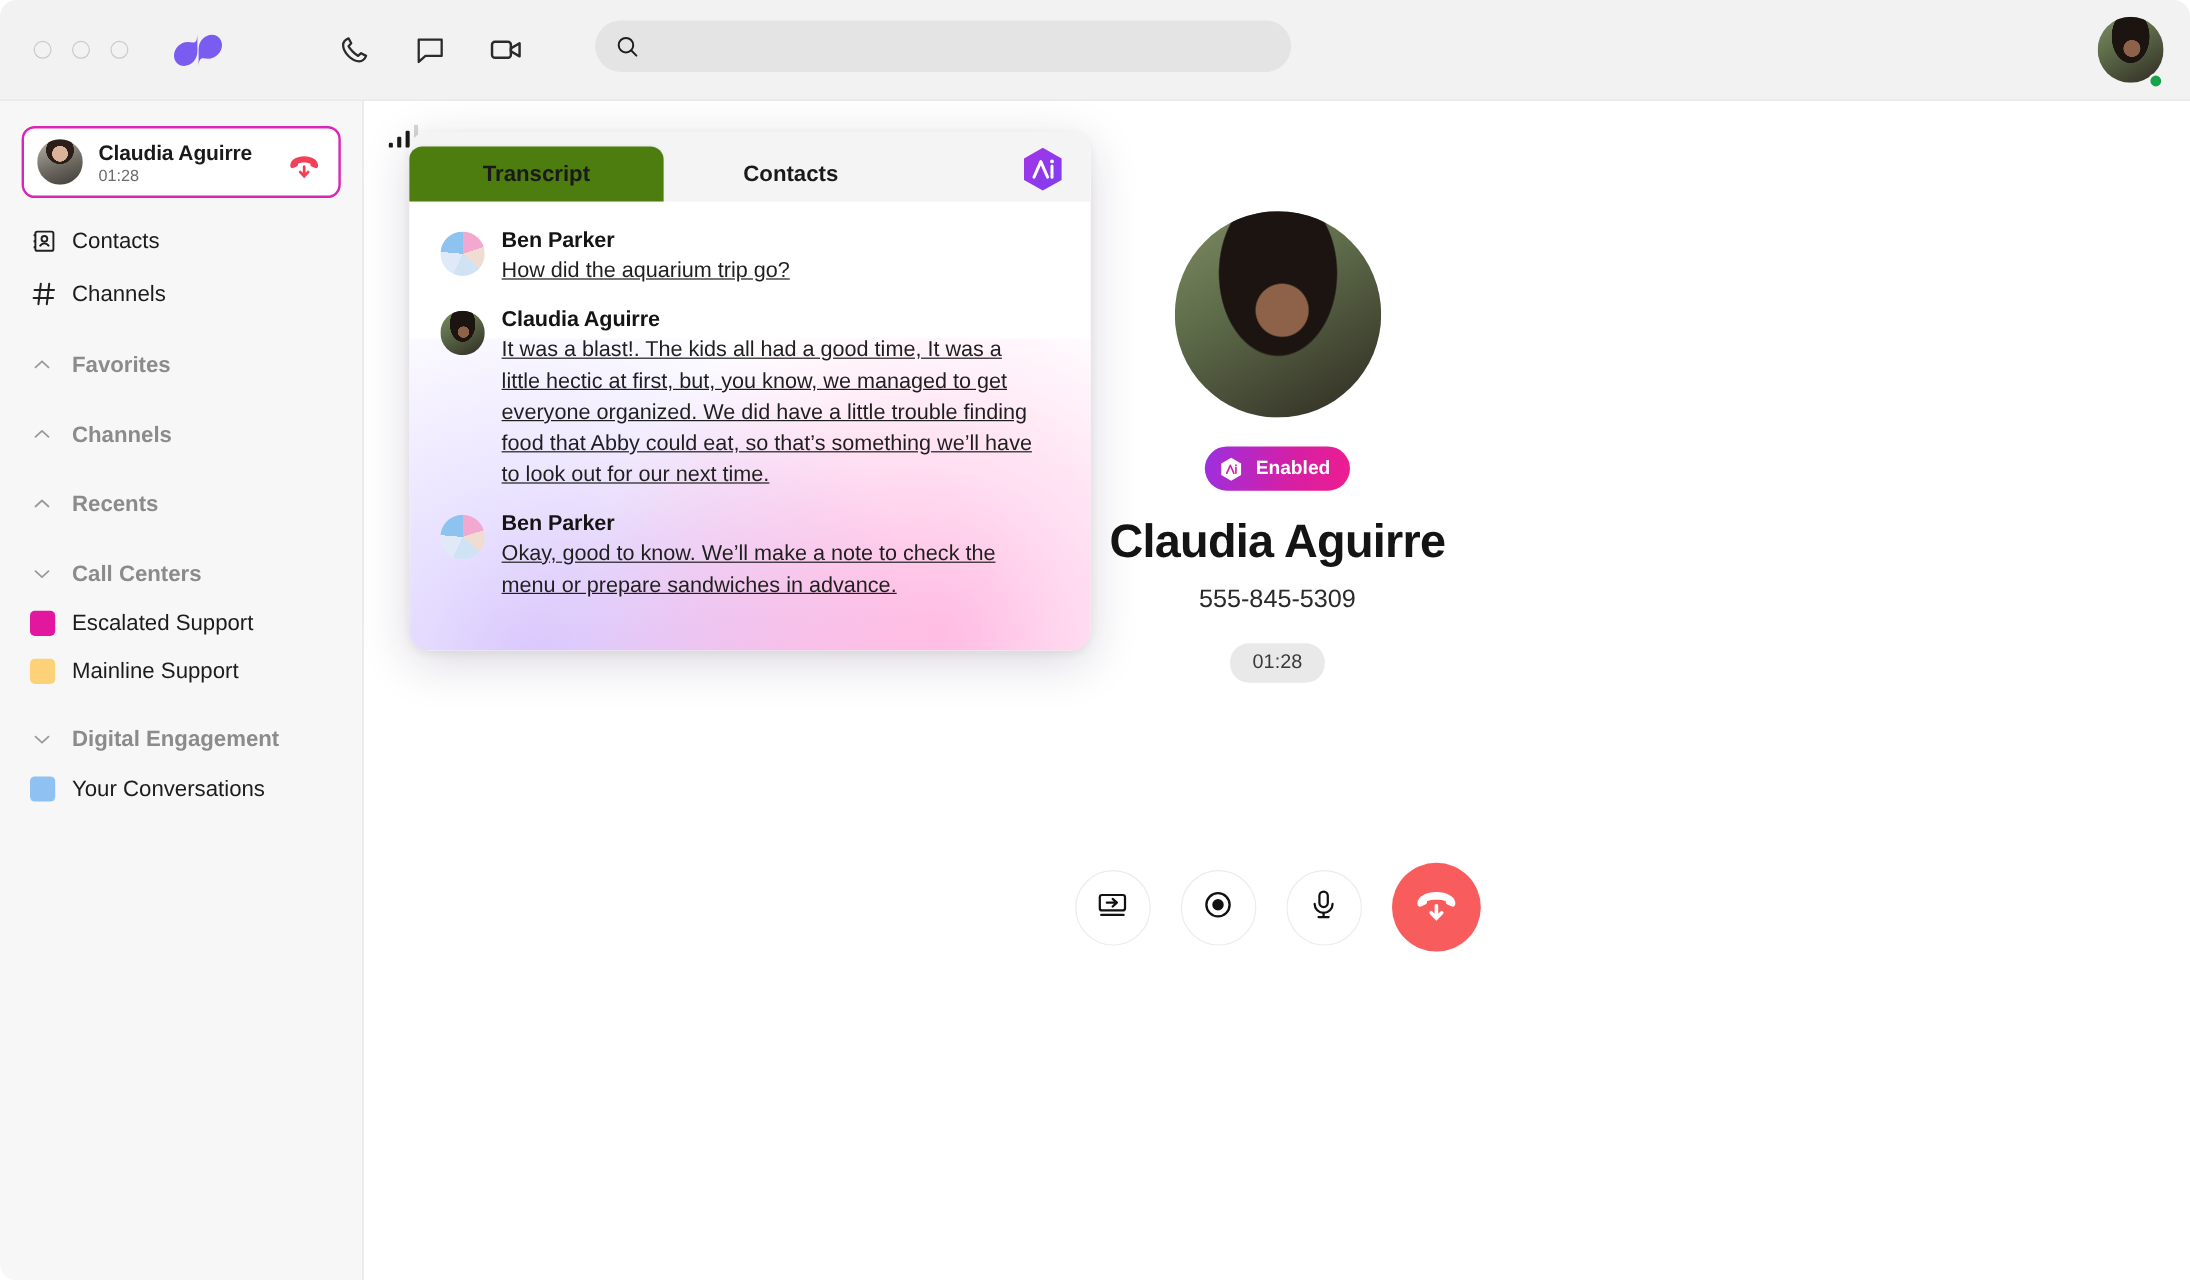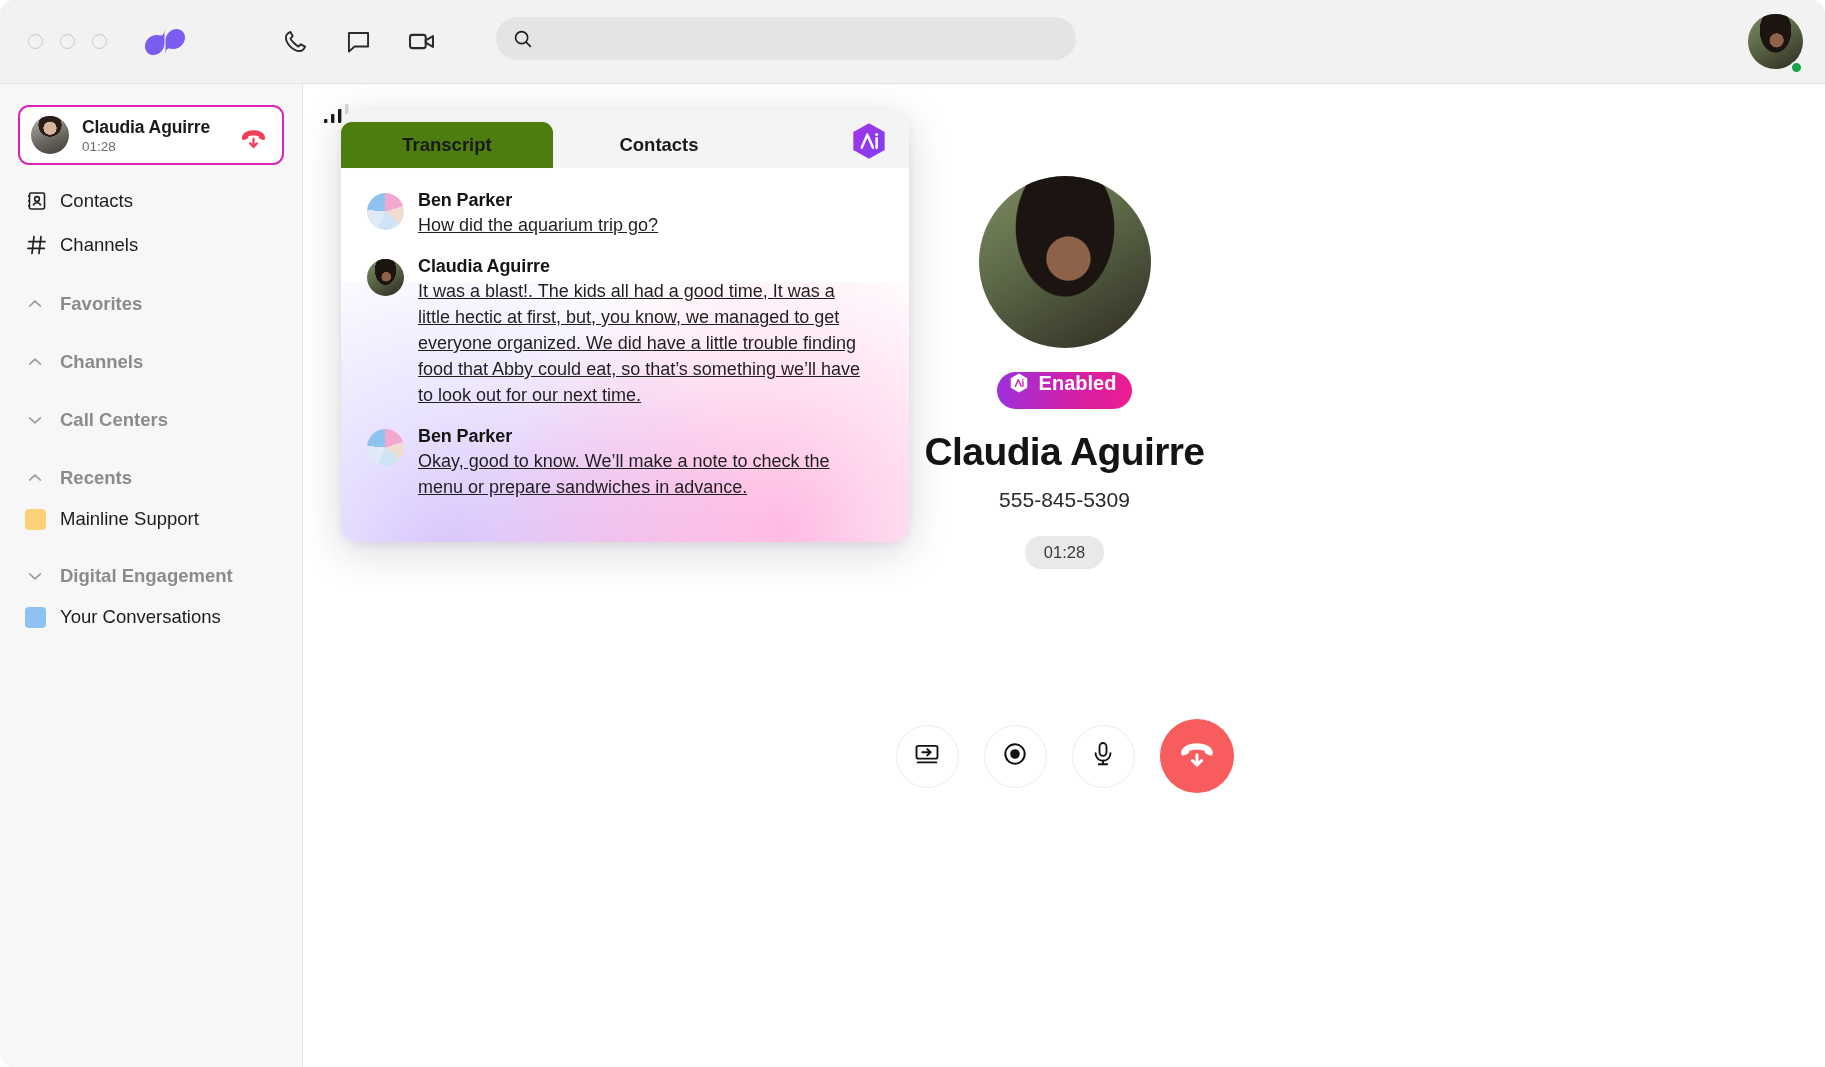--- a/index.html
+++ b/index.html
@@ -115,25 +115,25 @@
   .contact-block {
     position: absolute; left: 0; right: 0; top: 92px;
     display: flex; flex-direction: column; align-items: center;
   }
   .contact-photo {
     width: 172px; height: 172px; border-radius: 50%;
     overflow: hidden; background: #b9c0ae; position: relative;
   }
   .ai-pill {
     margin-top: 24px;
-    display: inline-flex; gap: 9px;
+    display: inline-flex; align-items: center; gap: 9px;
     height: 37px; padding: 0 16px 0 11px;
     border-radius: 19px;
     background: linear-gradient(100deg, #9b30e0 0%, #d61fa4 60%, #ee1d8f 100%);
-    color: #fff; font-size: 20px; font-weight: 700;
+    color: #fff; font-size: 16px; font-weight: 700;
   }
   .ai-hex-sm { width: 22px; height: 22px; flex: none; }
   .contact-name {
     margin-top: 21px;
     font-size: 39px; font-weight: 700; color: #141414; letter-spacing: -0.6px;
   }
   .contact-phone { margin-top: 14px; font-size: 21px; color: #2a2a2a; }
   .duration-pill {
     margin-top: 24px;
     background: #e9e9ea; color: #3a3a3a;
@@ -332,33 +332,37 @@
         <svg width="20" height="20" viewBox="0 0 24 24" fill="none" stroke="#9a9a9a" stroke-width="1.8" stroke-linecap="round" stroke-linejoin="round">
             <path d="M5.5 14.5 L12 8.5 L18.5 14.5"></path>
           </svg>
       </span>
       <span class="lbl">Channels</span>
     </div>
 
     <div class="section">
       <span class="chev">
         <svg width="20" height="20" viewBox="0 0 24 24" fill="none" stroke="#9a9a9a" stroke-width="1.8" stroke-linecap="round" stroke-linejoin="round">
-            <path d="M5.5 9.5 L12 15.5 L18.5 9.5"></path>
+            <path d="M5.5 14.5 L12 8.5 L18.5 14.5"></path>
           </svg>
       </span>
-      <span class="lbl">Call Centers</span>
+      <span class="lbl">Recents</span>
     </div>
 
     <div class="section">
       <span class="chev">
         <svg width="20" height="20" viewBox="0 0 24 24" fill="none" stroke="#9a9a9a" stroke-width="1.8" stroke-linecap="round" stroke-linejoin="round">
-            <path d="M5.5 14.5 L12 8.5 L18.5 14.5"></path>
+            <path d="M5.5 9.5 L12 15.5 L18.5 9.5"></path>
           </svg>
       </span>
-      <span class="lbl">Recents</span>
+      <span class="lbl">Call Centers</span>
+    </div>
+    <div class="swatch-item">
+      <span class="swatch" style="background:#e3169f"></span>
+      <span class="lbl">Escalated Support</span>
     </div>
     <div class="swatch-item">
       <span class="swatch" style="background:#fcd177"></span>
       <span class="lbl">Mainline Support</span>
     </div>
 
     <div class="section">
       <span class="chev">
         <svg width="20" height="20" viewBox="0 0 24 24" fill="none" stroke="#9a9a9a" stroke-width="1.8" stroke-linecap="round" stroke-linejoin="round">
             <path d="M5.5 9.5 L12 15.5 L18.5 9.5"></path>

